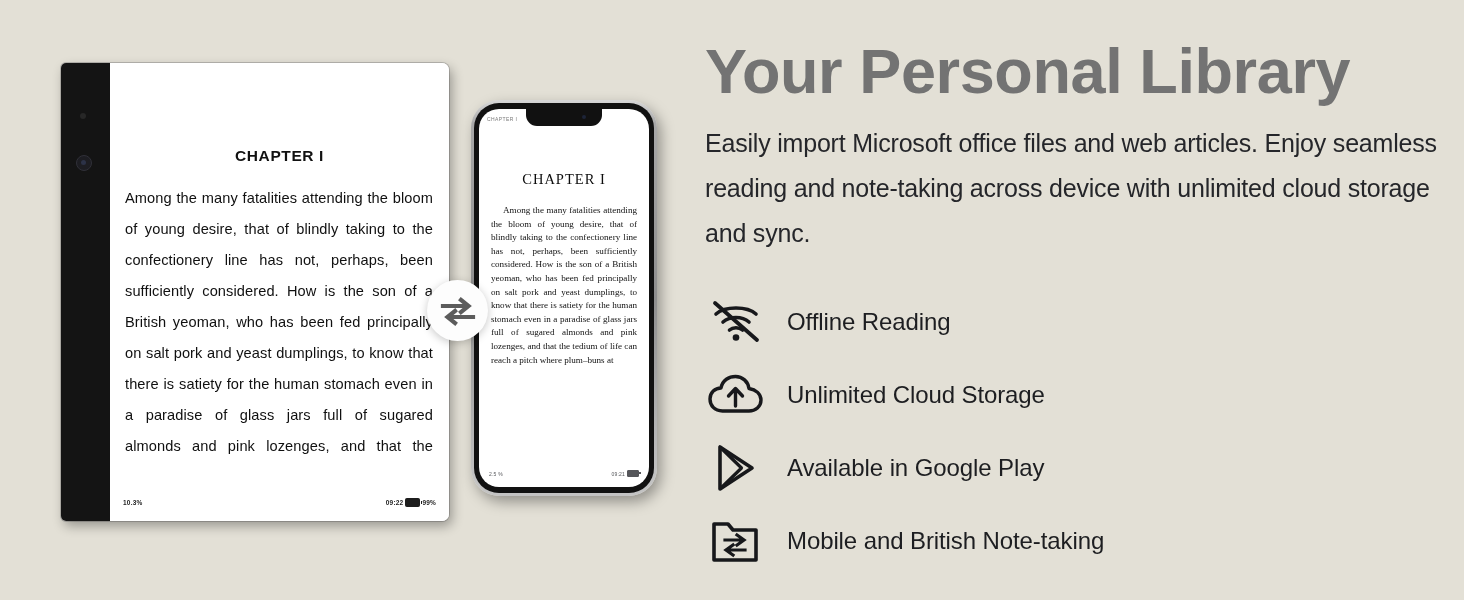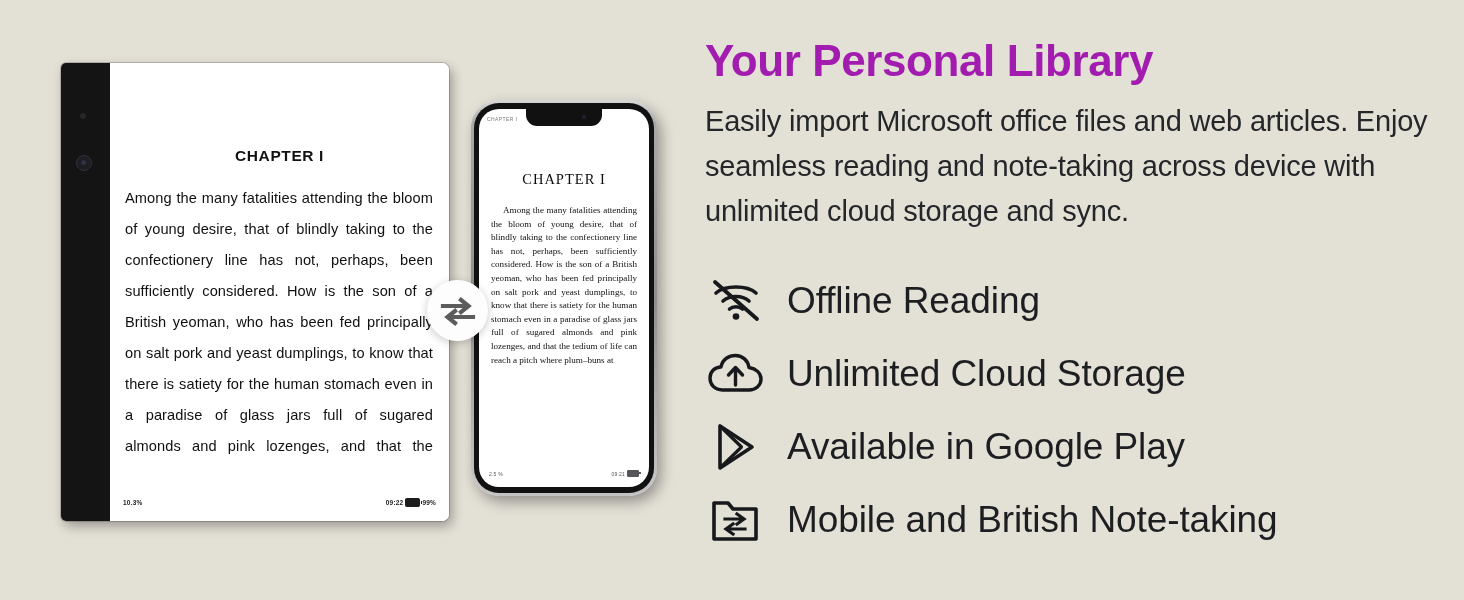--- a/index.html
+++ b/index.html
@@ -273,29 +273,29 @@
   .content {
     position: absolute;
     left: 705px;
     top: 0;
     width: 745px;
     height: 600px;
   }
   .headline {
     margin: 0;
     padding-top: 36px;
-    font-size: 44px;
+    font-size: 63px;
     font-weight: bold;
-    color: #a21caf;
+    color: #737373;
     letter-spacing: -0.4px;
     line-height: 1.12;
   }
   .subcopy {
     margin: 14px 0 0 0;
-    font-size: 29px;
+    font-size: 25px;
     line-height: 45px;
     color: #25262a;
     max-width: 742px;
     letter-spacing: -0.2px;
   }
   .features {
     margin-top: 30px;
     list-style: none;
     padding: 0;
   }
@@ -307,21 +307,21 @@
   }
   .feature-icon {
     width: 62px;
     min-width: 62px;
     height: 52px;
     display: flex;
     align-items: center;
     justify-content: center;
   }
   .feature-label {
-    font-size: 37px;
+    font-size: 24px;
     color: #1d1e21;
     letter-spacing: -0.1px;
   }
 </style>
 </head>
 <body>
 
 <div id="banner">
 
   <div class="devices">

